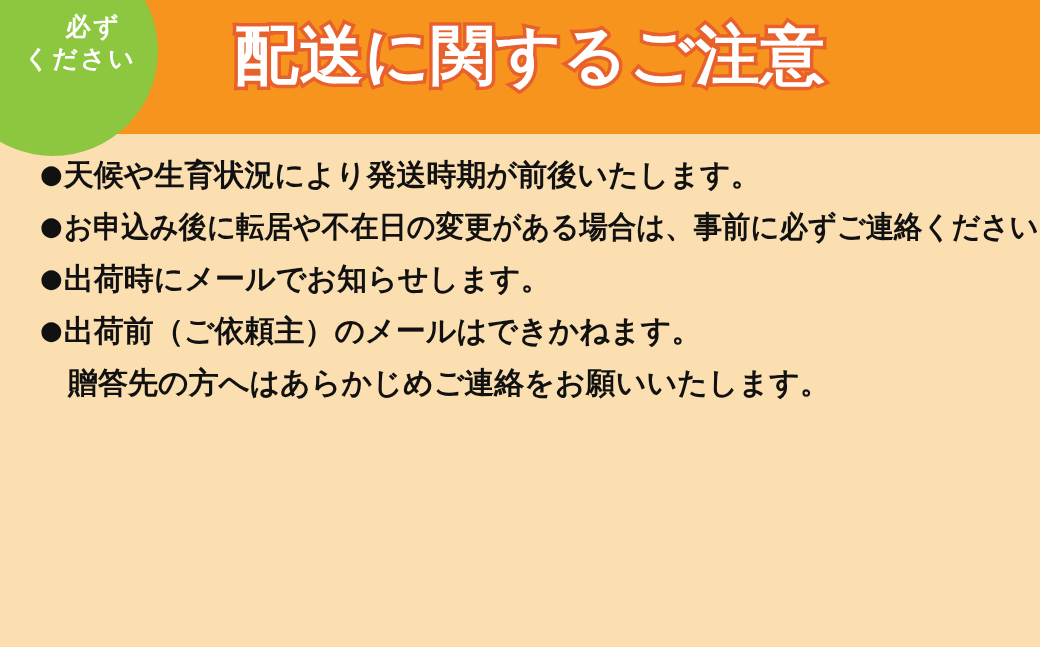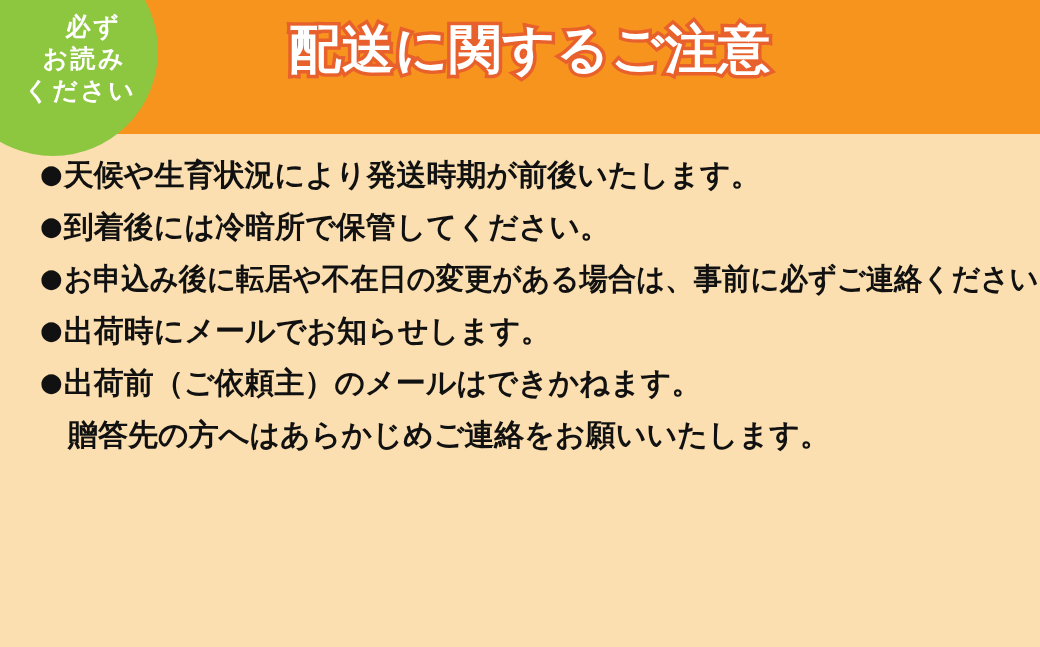--- a/index.html
+++ b/index.html
@@ -72,21 +72,21 @@
 
   
   .title {
     position: absolute;
     left: 0;
     top: 23px;
     width: 1040px;
     text-align: center;
     padding-left: 20px;
     box-sizing: border-box;
-    font-size: 52px;
+    font-size: 64px;
     font-weight: 700;
     line-height: 1.0;
     color: #FFFFFF;
     letter-spacing: 1px;
     white-space: nowrap;
     z-index: 3;
     -webkit-text-stroke: 7px #E8612C;
     paint-order: stroke fill;
   }
 
@@ -137,34 +137,30 @@
 
 <div id="poster">
 
   <div class="header-band"></div>
 
   <div class="title">配送に関するご注意</div>
 
   <div class="badge-circle"></div>
   <div class="badge-text">
     <div class="badge-line l1">必ず</div>
-    <div class="badge-line l2">お読み</div>
     <div class="badge-line l3">ください</div>
   </div>
 
   <div class="body-list">
 
     <div class="note-row">
       <span class="bullet">●</span><span class="rowtext">天候や生育状況により発送時期が前後いたします。</span>
     </div>
 
 
-    <div class="note-row">
-      <span class="bullet">●</span><span class="rowtext">到着後には冷暗所で保管してください。</span>
-    </div>
 
     <div class="note-row condensed2">
       <span class="bullet">●</span><span class="rowtext">お申込み後に転居や不在日の変更がある場合は、事前に必ずご連絡ください。</span>
     </div>
 
     <div class="note-row">
       <span class="bullet">●</span><span class="rowtext">出荷時にメールでお知らせします。</span>
     </div>
 
     <div class="note-row">

